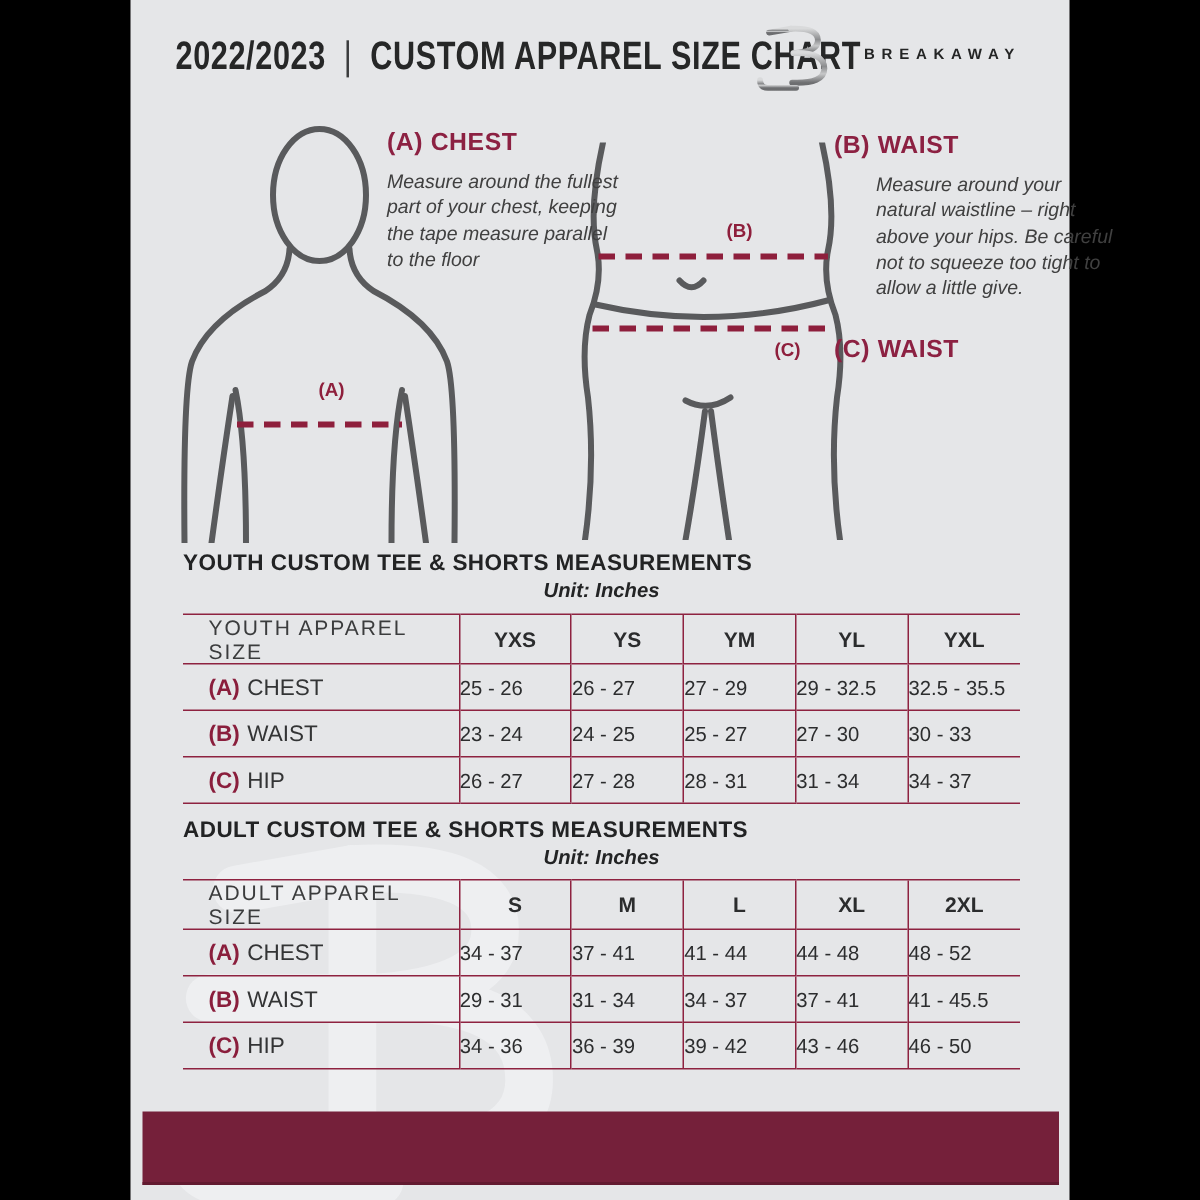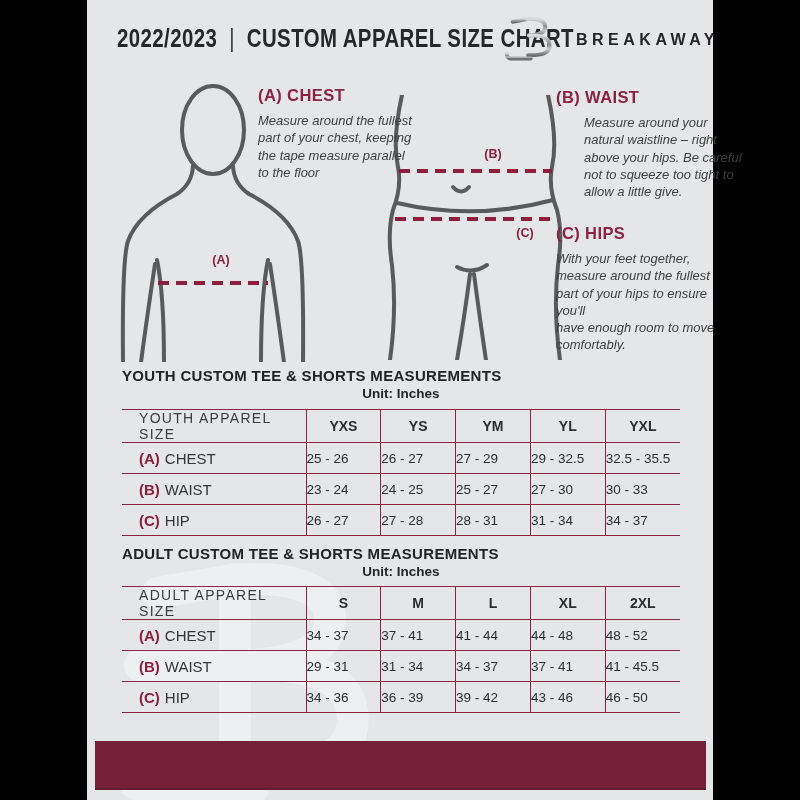--- a/index.html
+++ b/index.html
@@ -7,21 +7,21 @@
   body { font-family: "Liberation Sans", sans-serif; }
   .stage { position: relative; width: 800px; height: 800px; background: #000; overflow: hidden; margin: 0 auto; }
   .page  { position: absolute; left: 87px; top: 0; width: 626px; height: 800px; background: #e5e6e8; }
 
   
   .hdr-title-wrap { position: absolute; left: 30px; top: 24px; white-space: nowrap;
                     transform: scale(0.85, 1.1); transform-origin: left center; }
   .hdr-title-wrap span { font-weight: 700; font-size: 24px; color: #262727; letter-spacing: 0.5px; }
   .hdr-sep { display: inline-block; margin: 0 14px; font-weight: 400 !important; color: #3a3b3c !important; }
   .logo-svg { position: absolute; left: 414px; top: 14px; width: 56px; height: 48px; }
-  .brand { position: absolute; left: 489px; top: 31px; font-weight: 700; font-size: 16px;
+  .brand { position: absolute; left: 489px; top: 31px; font-weight: 700; font-size: 10px;
            letter-spacing: 4.5px; color: #242525; }
 
   
   .fig-svg { position: absolute; }
   .fig-left  { left: 33px;  top: 78px;  width: 200px; height: 284px; }
   .fig-right { left: 298px; top: 95px;  width: 180px; height: 265px; }
   .marker { position: absolute; width: 44px; text-align: center; font-weight: 700;
             font-size: 12.5px; color: #8e1f3c; }
   .guide-head { position: absolute; font-weight: 700; font-size: 16.5px; color: #8c2142; letter-spacing: 0.4px; }
   .guide-desc { position: absolute; font-style: italic; font-weight: 500; font-size: 13px;
@@ -30,21 +30,21 @@
   .desc-b { left: 469px; top: 114px; width: 160px; margin-left: 28px; }
   .desc-c { left: 469px; top: 250px; width: 164px; }
   .head-a { left: 171px; top: 86px; }
   .head-b { left: 469px; top: 88px; }
   .head-c { left: 469px; top: 224px; }
 
   
   .tbl-title { position: absolute; left: 35px; width: 558px; 
                font-weight: 700; font-size: 15px; color: #222324; letter-spacing: 0.3px; }
   .tbl-unit  { position: absolute; left: 35px; width: 558px; text-align: center;
-               font-weight: 600; font-size: 13.5px; color: #232425; }
+               font-style: italic; font-weight: 600; font-size: 13.5px; color: #232425; }
   table.size-table { position: absolute; left: 35px; width: 558px; border-collapse: collapse; table-layout: fixed; }
   .size-table td, .size-table th { border-top: 1.5px solid #8e2240; height: 31px; padding: 0; }
   .size-table tr:last-child td { border-bottom: 1.5px solid #8e2240; }
   .size-table td + td, .size-table th + th { border-left: 1.5px solid #8e2240; }
   .col-label { width: 184px; }
   .col-size  { width: 74.8px; }
   .size-table th { font-weight: 700; font-size: 14px; color: #2b2c2d; text-align: center; }
   .size-table th.lbl-head { font-weight: 400; font-size: 14px; color: #3b3c3d;
                             letter-spacing: 1.3px; text-align: left; padding-left: 17px; }
   .size-table td { font-size: 13.5px; color: #2c2d2e; text-align: left; }
@@ -129,23 +129,21 @@
     </svg>
     <span class="marker" style="left:384px; top:147px;">(B)</span>
     <span class="marker" style="left:416px; top:226px;">(C)</span>
 
     <div class="guide-head head-a z1">(A) CHEST</div>
     <div class="guide-desc desc-a z1">Measure around the fullest part of your chest, keeping the tape measure parallel to the floor</div>
 
     <div class="guide-head head-b z1">(B) WAIST</div>
     <div class="guide-desc desc-b z1">Measure around your natural waistline – right above your hips. Be careful not to squeeze too tight to allow a little give.</div>
 
-    <div class="guide-head head-c z1">(C) HIPS</div>
-    <div class="guide-desc desc-c z1">With your feet together, measure around the fullest part of your hips to ensure you'll
-have enough room to move comfortably.</div>
+    <div class="guide-head head-c z1">(C) WAIST</div>
 
     <div class="tbl-title yt-title z1">YOUTH CUSTOM TEE &amp; SHORTS MEASUREMENTS</div>
     <div class="tbl-unit yt-unit z1">Unit: Inches</div>
 
     <table class="size-table yt-table z1">
       <colgroup>
         <col class="col-label">
           <col class="col-size">
           <col class="col-size">
         <col class="col-size">

